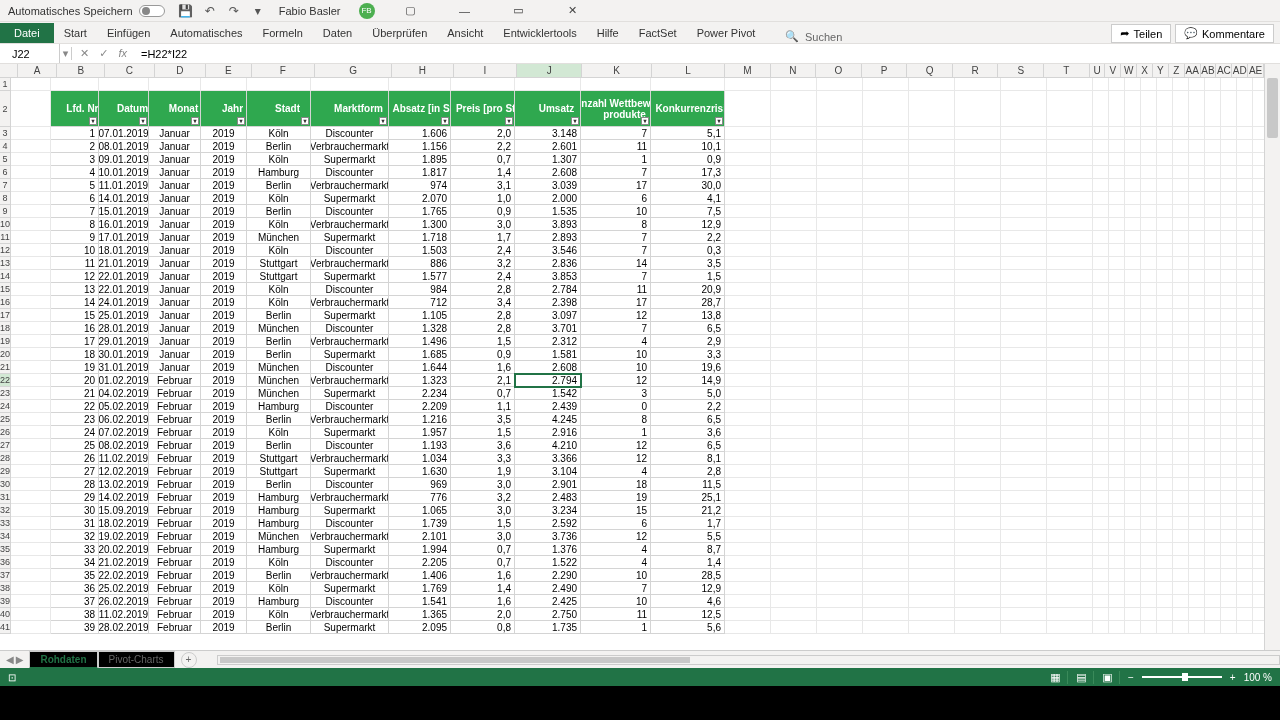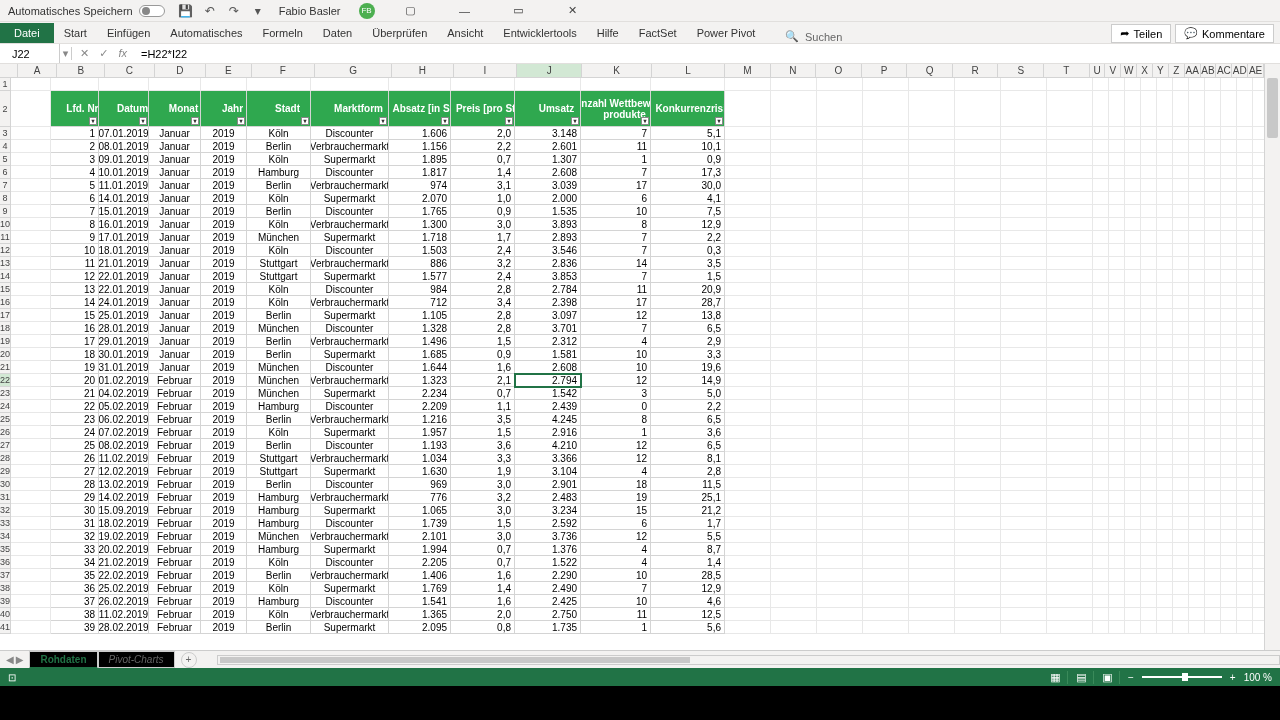--- a/index.html
+++ b/index.html
@@ -47,21 +47,21 @@
 .sel-cell { outline: 2px solid #217346; outline-offset: -1px; z-index: 2; position: relative; text-align: right; }
 .col-A { width: 40px; } .col-B { width: 48px; } .col-C { width: 50px; } .col-D { width: 52px; }
 .col-E { width: 46px; } .col-F { width: 64px; } .col-G { width: 78px; } .col-H { width: 62px; }
 .col-I { width: 64px; } .col-J { width: 66px; } .col-K { width: 70px; } .col-L { width: 74px; }
 .col-narrow { width: 16px; } .col-wide { width: 46px; }
 .vscroll { width: 16px; background: #f3f2f1; border-left: 1px solid #d4d4d4; position: relative; }
 .vscroll-thumb { position: absolute; top: 14px; left: 2px; right: 2px; height: 60px; background: #c8c8c8; border-radius: 2px; }
 .sheet-tabs { height: 18px; background: #f3f2f1; border-top: 1px solid #ccc; display: flex; align-items: center; font-size: 10px; }
 .st-nav { display: flex; gap: 2px; padding: 0 6px; color: #888; }
 .st-tab { padding: 2px 10px; border: 1px solid #ccc; background: #000000; color: #217346; border-bottom: 2px solid #217346; font-weight: bold; }
-.st-tab.inactive { border-bottom: 1px solid #ccc; color: #666; font-weight: normal; font-style: italic; }
+.st-tab.inactive { border-bottom: 1px solid #ccc; color: #666; font-weight: normal; }
 .st-add { width: 16px; height: 16px; border: 1px solid #ccc; border-radius: 50%; margin-left: 6px; text-align: center; line-height: 13px; color: #666; }
 .hscroll { flex: 1; margin-left: 20px; height: 10px; background: #f3f2f1; border: 1px solid #ccc; position: relative; }
 .hscroll-thumb { position: absolute; left: 2px; top: 1px; bottom: 1px; width: 470px; background: #c8c8c8; }
 .statusbar { height: 18px; background: #217346; color: #fff; display: flex; align-items: center; font-size: 10px; padding: 0 8px; justify-content: space-between; }
 .sb-right { display: flex; align-items: center; gap: 8px; }
 .sb-icon { width: 18px; text-align: center; font-size: 11px; border-right: 1px solid #3a8a5a; padding-right: 6px; }
 .zoom-slider { width: 80px; height: 2px; background: #fff; position: relative; }
 .zoom-slider::after { content: ''; position: absolute; width: 6px; height: 8px; background: #fff; top: -3px; left: 50%; }
 .right-align { justify-content: flex-end; }
 </style>

